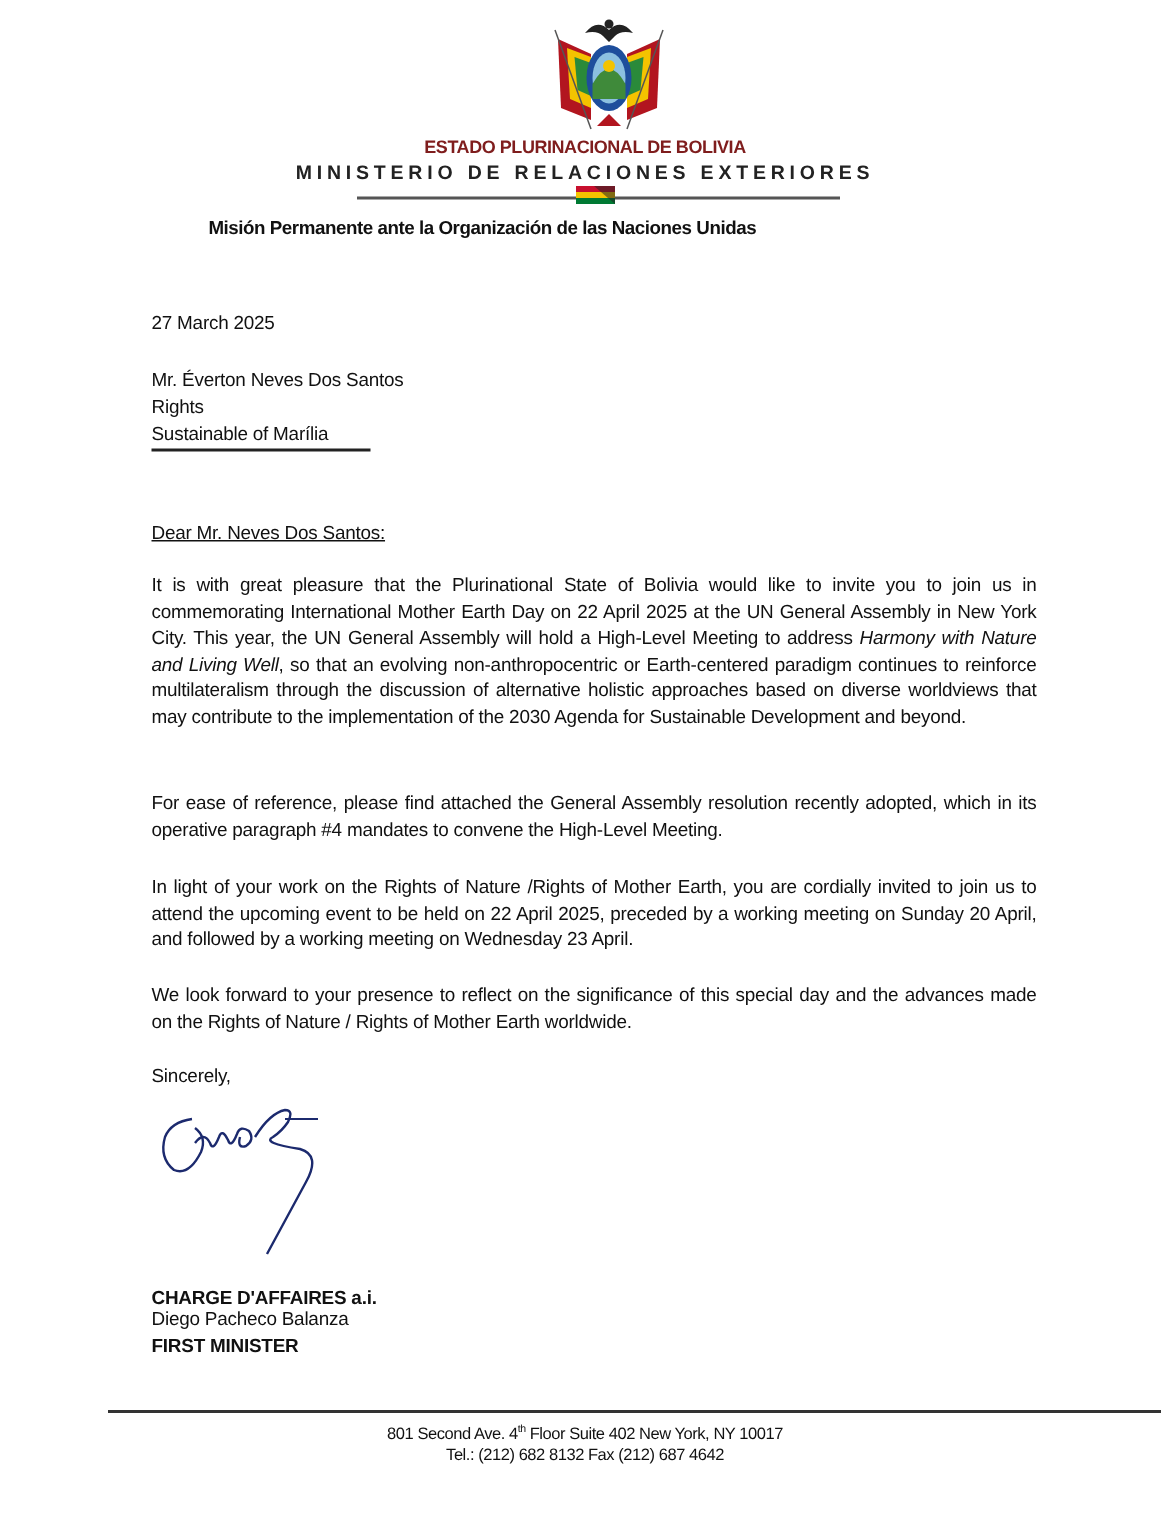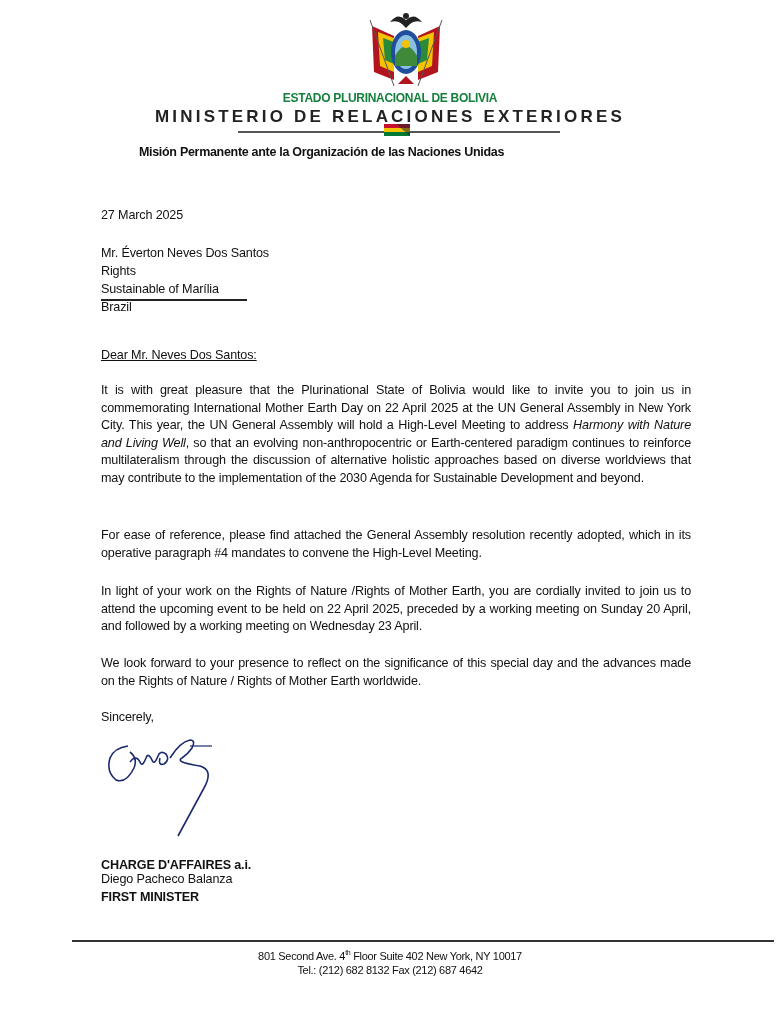--- a/index.html
+++ b/index.html
@@ -3,23 +3,23 @@
 <meta charset="utf-8">
 <style>
   html, body { margin: 0; padding: 0; background: #ffffff; }
   body { width: 780px; height: 1024px; position: relative; overflow: hidden;
          font-family: "Liberation Sans", sans-serif; color: #111; }
   .page { position: absolute; left: 0; top: 0; width: 780px; height: 1024px; background: #fff; }
 
   .crest { position: absolute; left: 364px; top: 6px; width: 84px; height: 84px; }
 
   .hdr-state { position: absolute; top: 91px; left: 0; width: 780px; text-align: center;
-               font-size: 12px; font-weight: bold; letter-spacing: -0.3px; color: #15803d; }
+               font-size: 12px; font-weight: bold; letter-spacing: -0.3px; color: #7f1d1d; }
   .hdr-ministry { position: absolute; top: 107px; left: 0; width: 780px; text-align: center;
-                  font-size: 17px; font-weight: bold; letter-spacing: 3.2px; color: #222; }
+                  font-size: 13px; font-weight: bold; letter-spacing: 3.2px; color: #222; }
   .hdr-rule { position: absolute; top: 131px; left: 238px; width: 322px; height: 2px; background: #555; }
   .hdr-flag { position: absolute; top: 124px; left: 384px; width: 26px; height: 12px; background: #fff; }
   .hdr-mission { position: absolute; top: 145px; left: 0; width: 643px; text-align: center;
                  font-size: 12.5px; font-weight: bold; letter-spacing: -0.3px; color: #111; }
 
   .body-text { position: absolute; left: 101px; width: 590px; font-size: 12.6px; line-height: 17.6px;
                color: #111; letter-spacing: -0.15px; margin-top: 28px; }
   .justify { text-align: justify; }
   .date { top: 179px; }
   .addr { top: 216px; }
@@ -83,21 +83,20 @@
     <path d="M12 0 L26 0 L26 12 Z" fill="#222" opacity="0.55"></path>
   </svg>
   <div class="hdr-mission">Misión Permanente ante la Organización de las Naciones Unidas</div>
 
   <div class="body-text date">27 March 2025</div>
 
   <div class="body-text addr">
     <div>Mr. Éverton Neves Dos Santos</div>
     <div>Rights</div>
     <div>Sustainable of Marília</div>
-    <div>Brazil</div>
   </div>
   <div class="addr-rule"></div>
 
   <div class="body-text salutation">Dear Mr. Neves Dos Santos:</div>
 
   <div class="body-text justify p1"><span>It is with great pleasure that the Plurinational State of Bolivia would like to invite you to join us in commemorating International Mother Earth Day on 22 April 2025 at the UN General Assembly in New York City. This year, the UN General Assembly will hold a High-Level Meeting to address </span><em>Harmony with Nature and Living Well</em><span>, so that an evolving non-anthropocentric or Earth-centered paradigm continues to reinforce multilateralism through the discussion of alternative holistic approaches based on diverse worldviews that may contribute to the implementation of the 2030 Agenda for Sustainable Development and beyond.</span></div>
 
   <div class="body-text justify p2">For ease of reference, please find attached the General Assembly resolution recently adopted, which in its operative paragraph #4 mandates to convene the High-Level Meeting.</div>
 
   <div class="body-text justify p3">In light of your work on the Rights of Nature /Rights of Mother Earth, you are cordially invited to join us to attend the upcoming event to be held on 22 April 2025, preceded by a working meeting on Sunday 20 April, and followed by a working meeting on Wednesday 23 April.</div>

